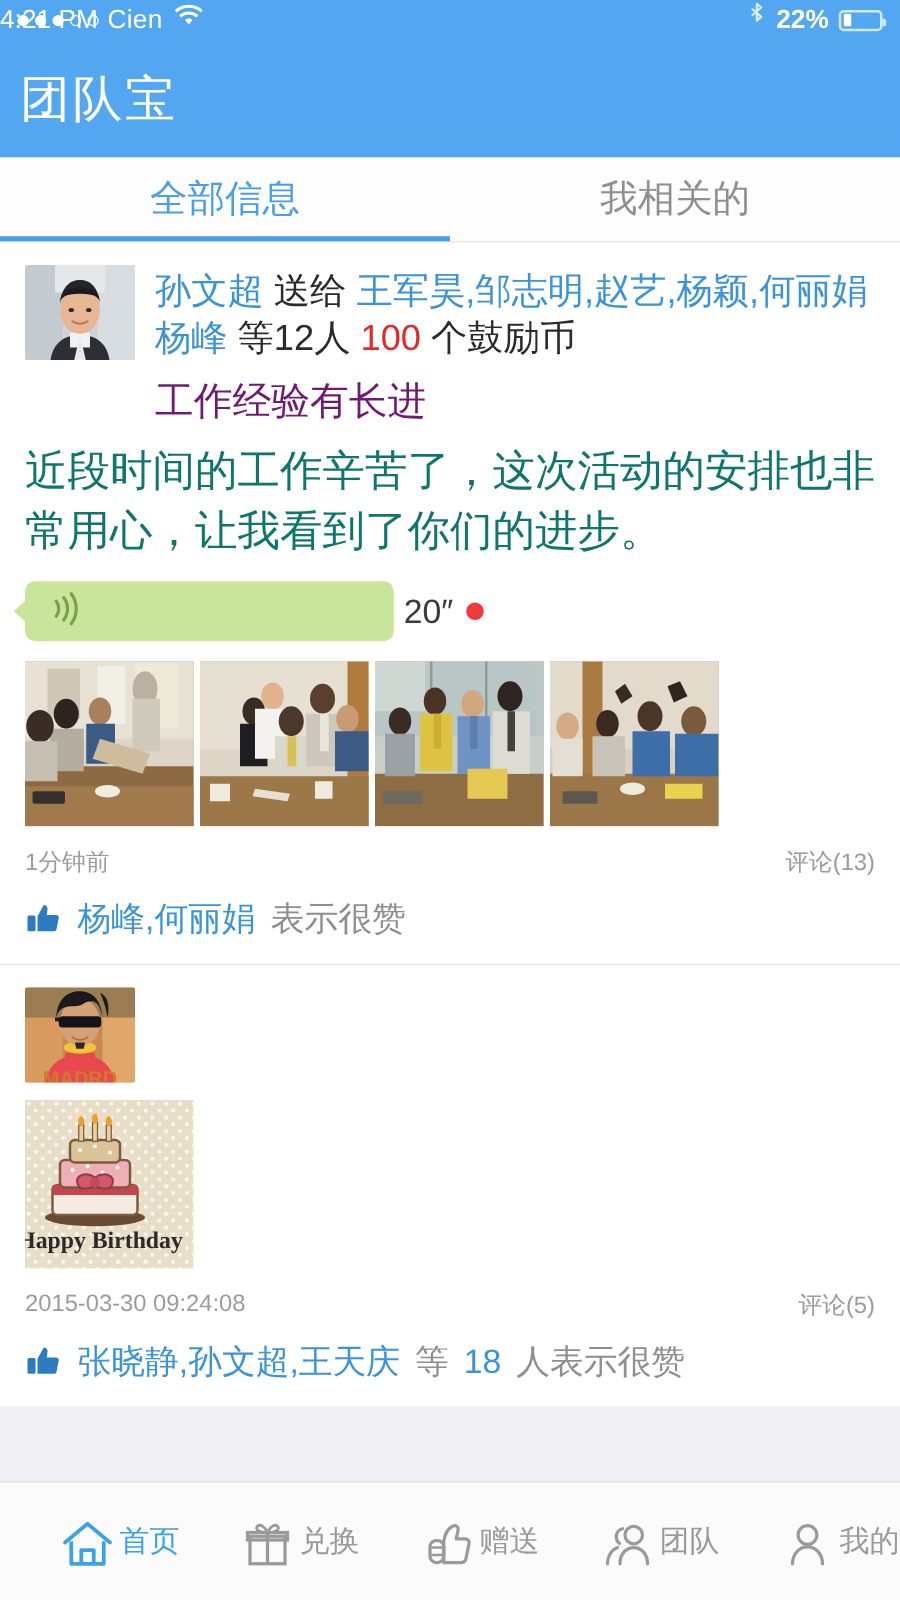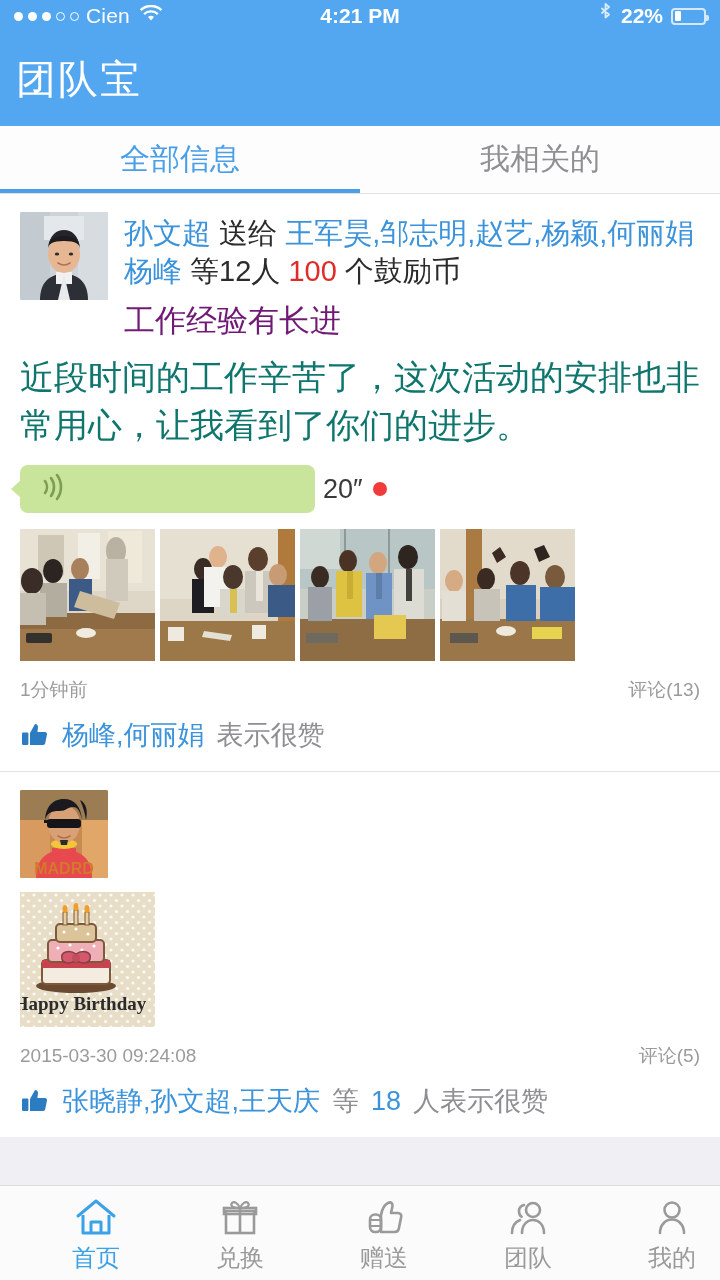--- a/index.html
+++ b/index.html
@@ -17,22 +17,22 @@
     display:flex;align-items:center;padding:0 14px;
     color:#ffffff;font-size:21px;position:relative;
   }
   .sb-left{display:flex;align-items:center;gap:7px;}
   .dots{display:flex;align-items:center;gap:5px;}
   .dot{width:9px;height:9px;border-radius:50%;background:#fff;}
   .dot.hollow{background:transparent;border:1.6px solid #fff;}
   .carrier{font-size:21px;letter-spacing:.2px;}
   .wifi{display:inline-block;margin-left:2px;}
   .sb-center{
-    position:absolute;left:0;right:0;text-align:center;
-    font-size:21px;font-weight:bold;pointer-events:none;
+    position:absolute;left:0;right:0;text-align:left;
+    font-size:21px;font-weight:normal;pointer-events:none;
   }
   .sb-right{margin-left:auto;display:flex;align-items:center;gap:8px;position:relative;z-index:2;}
   .battpct{font-size:21px;font-weight:bold;}
   .batt{
     width:35px;height:17px;border:2px solid rgba(255,255,255,.75);
     border-radius:4px;position:relative;padding:1.5px;
   }
   .batt::after{
     content:"";position:absolute;right:-5px;top:5px;width:3px;height:6px;
     background:rgba(255,255,255,.75);border-radius:0 2px 2px 0;
@@ -60,21 +60,21 @@
     content:"";position:absolute;bottom:0;left:0;width:360px;height:4px;
     background:#4a9fe8;
   }
 
   
   .feed{background:#fff;}
   .post{padding:18px 20px 0 20px;background:#fff;position:relative;}
   .post + .post{border-top:1px solid #e3e3e3;}
   .post-top{display:flex;gap:16px;}
   .avatar{
-    width:88px;height:88px;flex:0 0 88px;border-radius:2px;overflow:hidden;
+    width:88px;height:76px;flex:0 0 88px;border-radius:2px;overflow:hidden;
     background:#ccc;position:relative;
   }
   .avatar svg{display:block;width:100%;height:100%;}
   .post-body{flex:1;min-width:0;padding-top:2px;}
 
   .headline{font-size:29px;line-height:1.32;color:#2b2b2b;}
   .hl-blue{color:#3b93db;}
   .hl-red{color:#e02b2b;}
   .hl-dark{color:#2b2b2b;}
 
@@ -121,21 +121,21 @@
   }
   .bcard svg{display:block;width:100%;height:100%;}
 
   
   .bottomnav{
     position:absolute;left:0;bottom:0;width:720px;height:95px;
     background:#fbfbfb;border-top:1px solid #dcdcdc;
     display:flex;align-items:center;
   }
   .bn-item{
-    flex:1;display:flex;flex-direction:column;align-items:center;
+    flex:1;display:flex;flex-direction:row;align-items:center;
     justify-content:center;gap:5px;cursor:pointer;color:#9a9a9a;padding-left:48px;
   }
   .bn-item.active{color:#3ba2e8;}
   .bn-ico{height:44px;display:flex;align-items:flex-end;}
   .bn-label{font-size:24px;}
 
   .spacer-bottom{height:96px;background:#efeff4;}
 </style>
 </head>
 <body>

